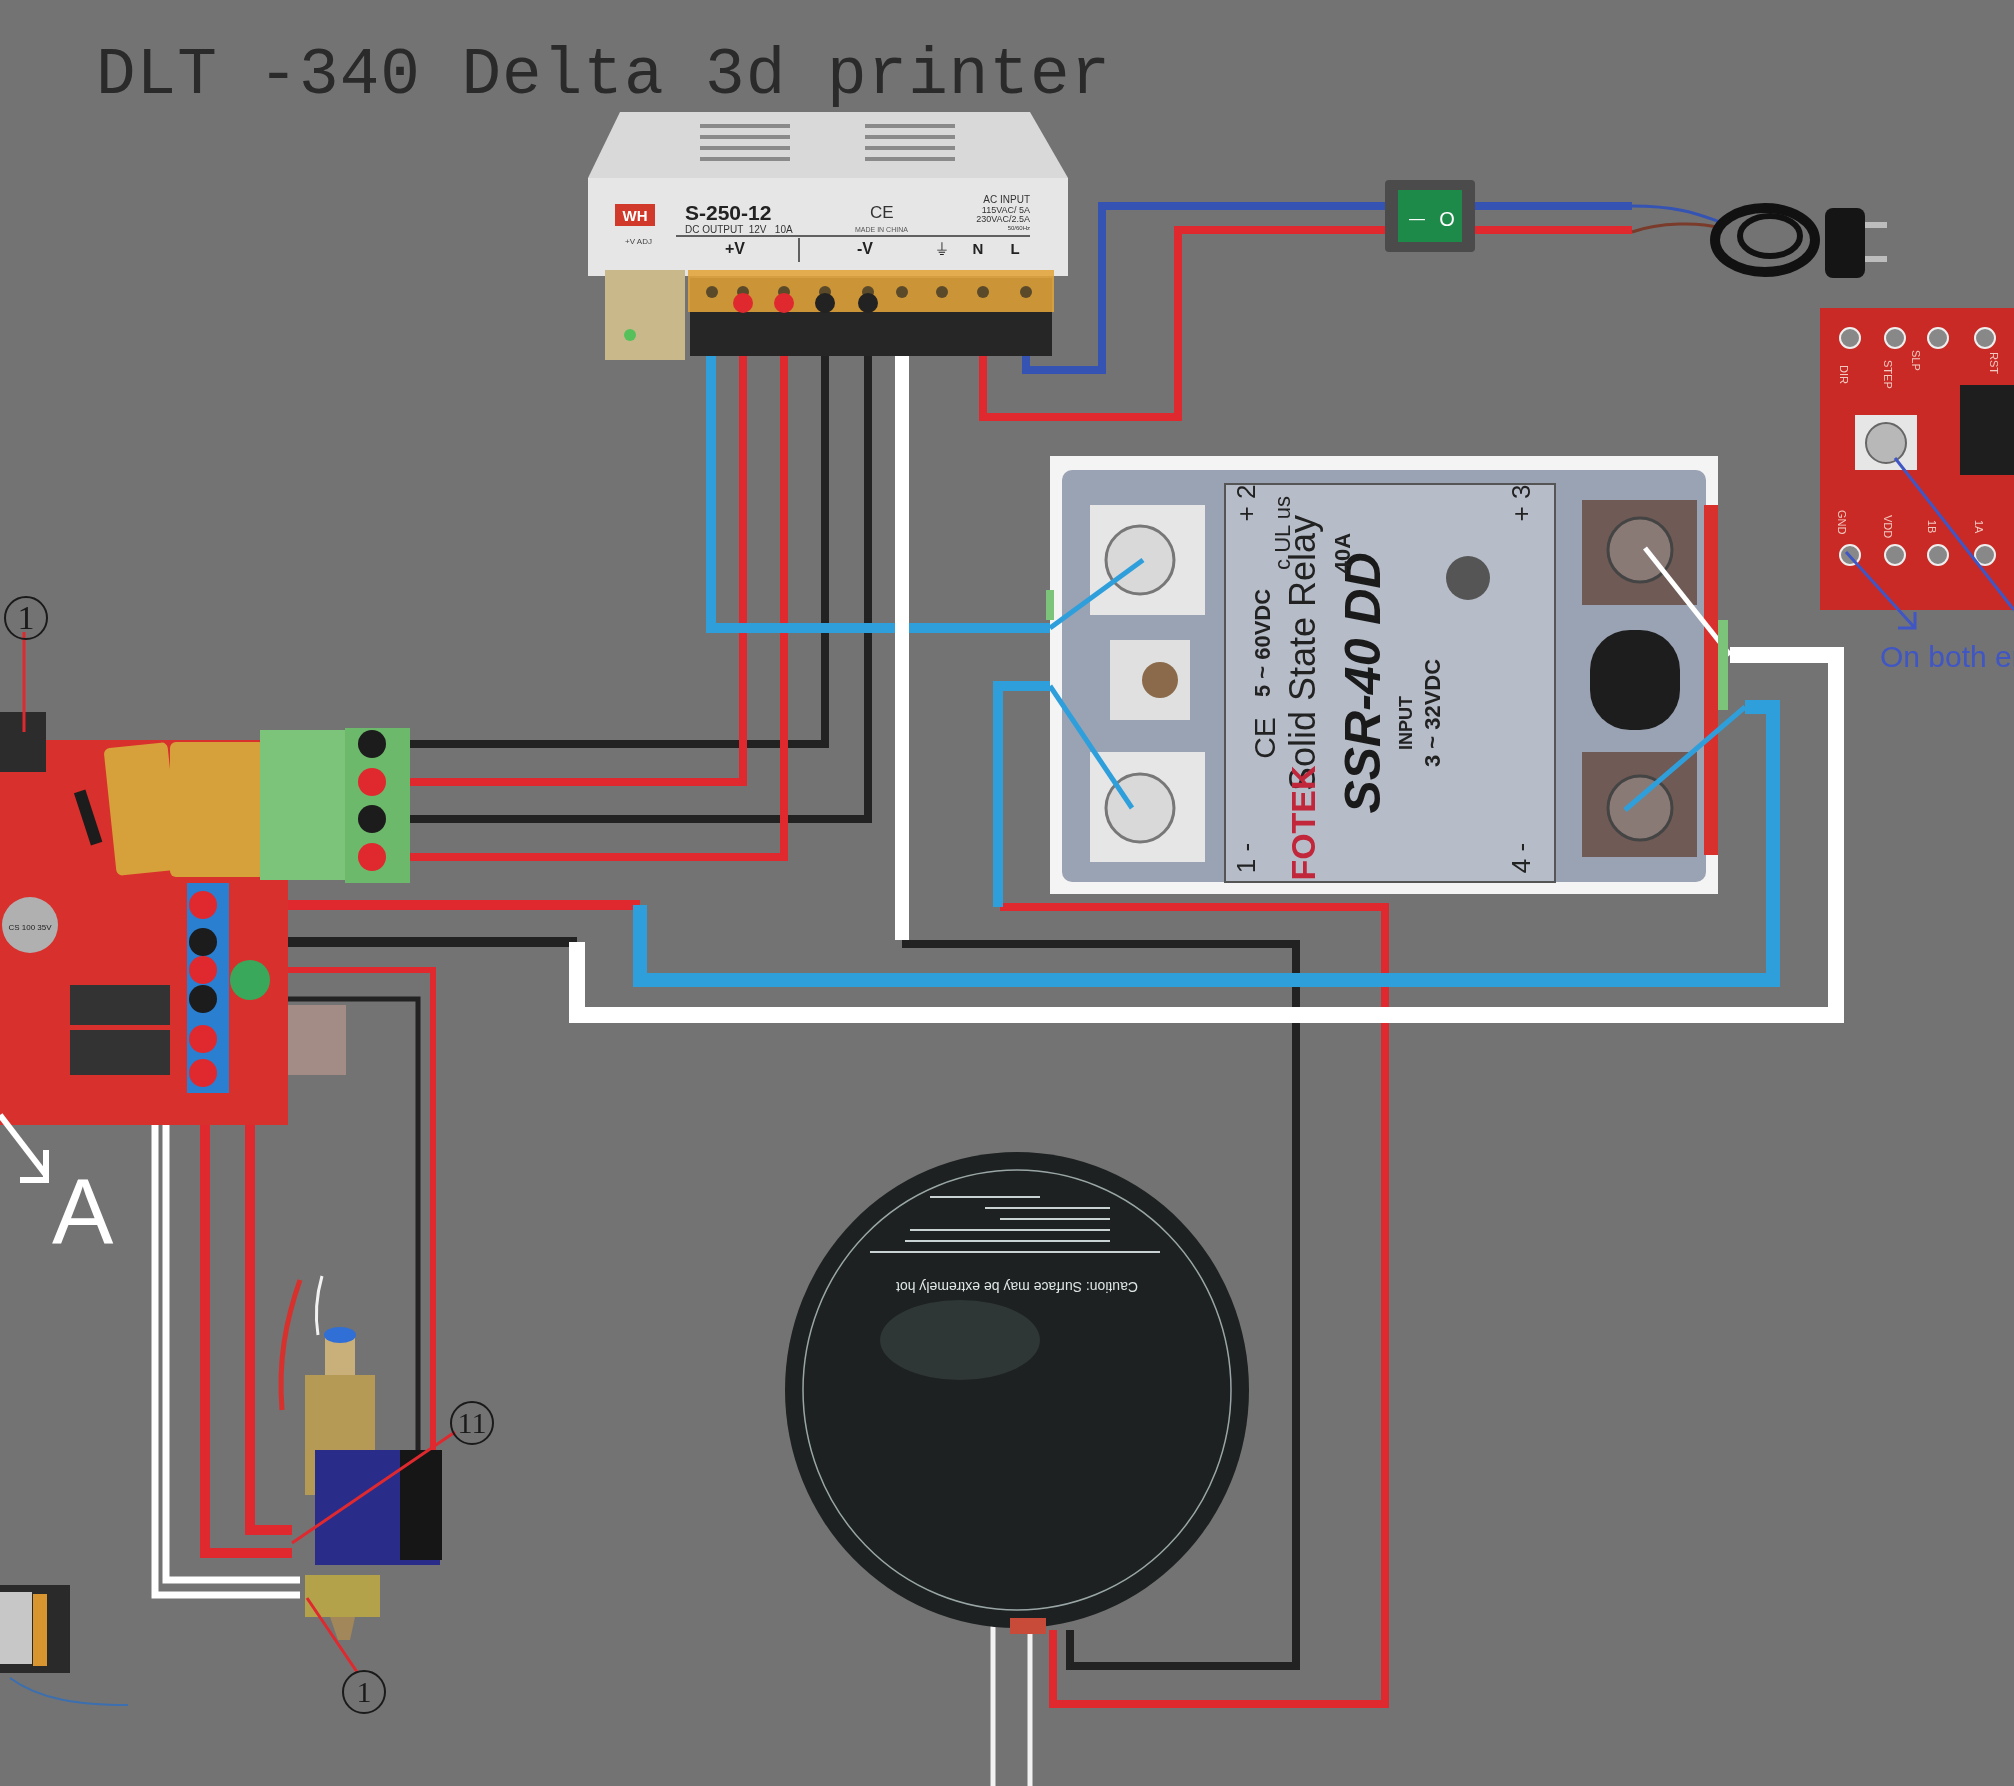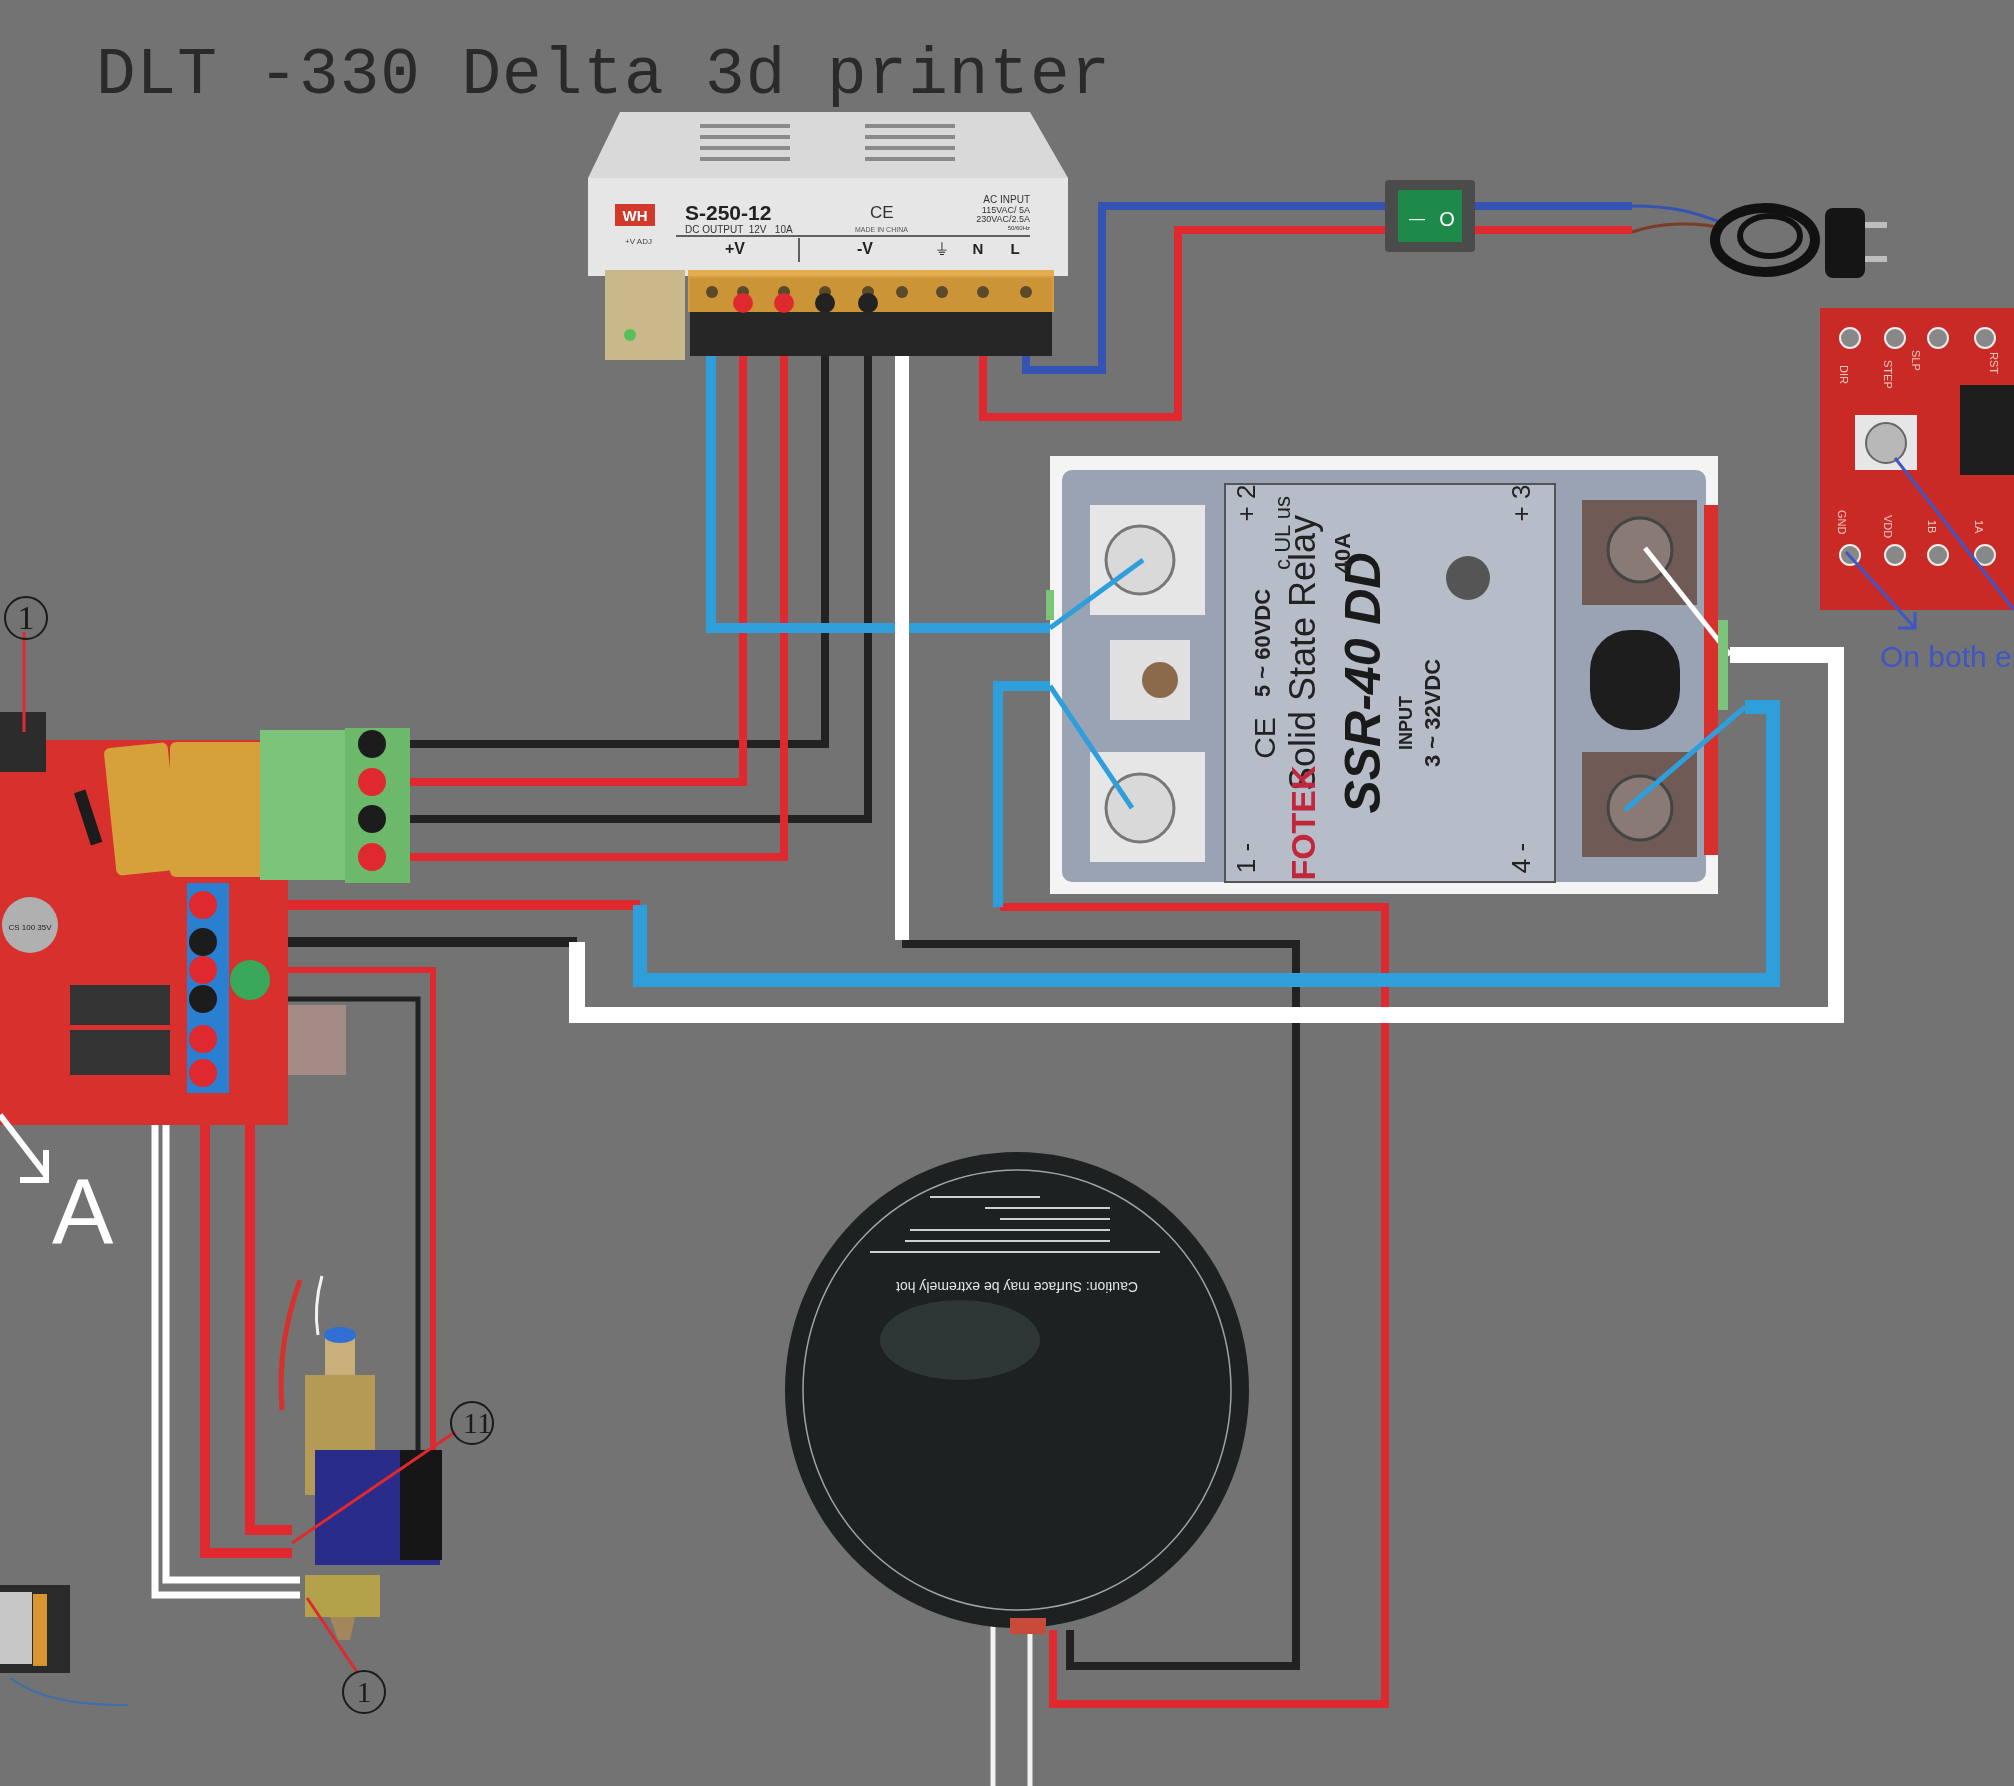--- a/index.html
+++ b/index.html
@@ -262,19 +262,19 @@
         <line x1="985" y1="1208" x2="1110" y2="1208"></line>
         <line x1="1000" y1="1219" x2="1110" y2="1219"></line>
         <line x1="910" y1="1230" x2="1110" y2="1230"></line>
         <line x1="905" y1="1241" x2="1110" y2="1241"></line>
         <line x1="870" y1="1252" x2="1160" y2="1252"></line>
       </g>
       <rect x="1010" y="1618" width="36" height="16" fill="#c84b3a"></rect>
     </g>
   </svg>
 
-  <div class="title">DLT -330 Delta 3d printer</div>
+  <div class="title">DLT -340 Delta 3d printer</div>
   <div class="note-blue">On both en</div>
   <div class="label-a">A</div>
   <div class="callout" style="left:4px;top:596px;">1</div>
-  <div class="callout" style="left:450px;top:1401px;font-size:30px;text-align:right;">11</div>
+  <div class="callout" style="left:450px;top:1401px;font-size:30px;">11</div>
   <div class="callout" style="left:342px;top:1670px;font-size:30px;">1</div>
 </div>
 
 </body></html>

